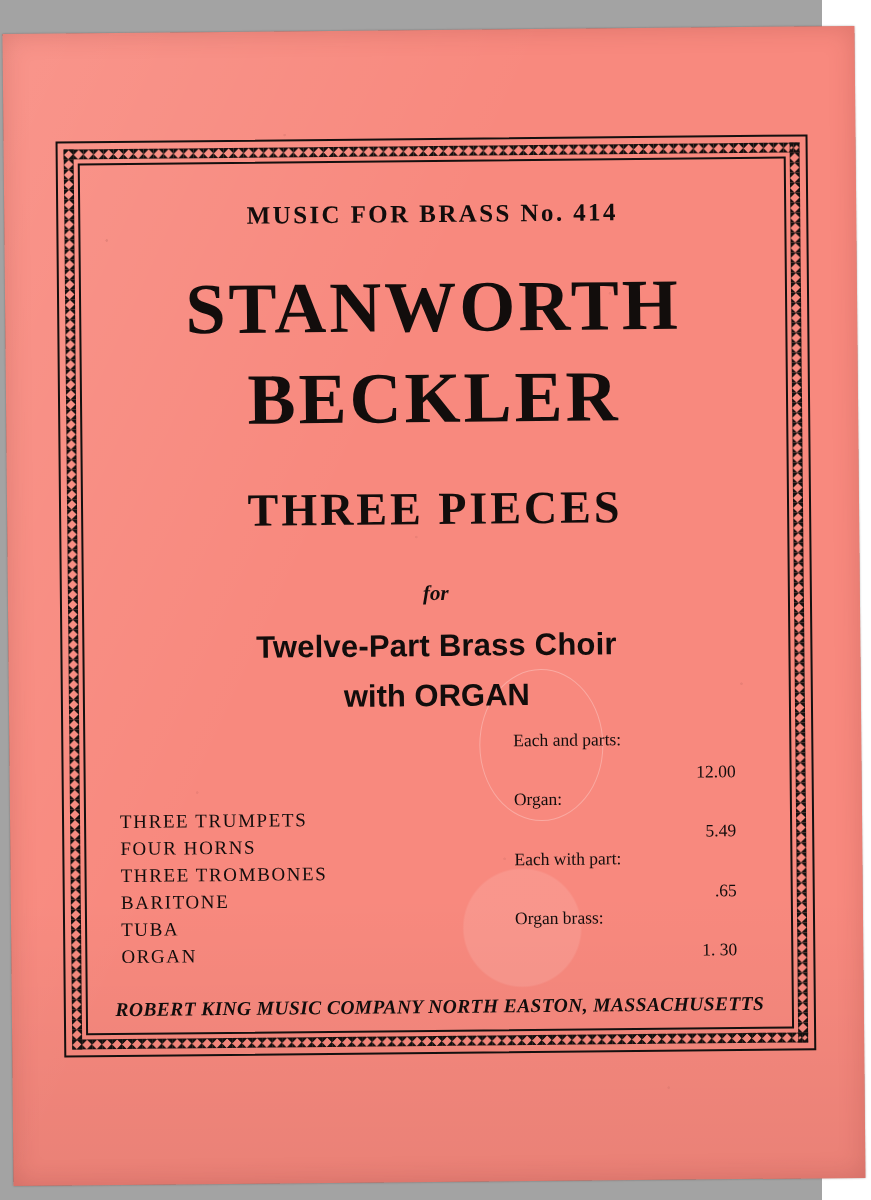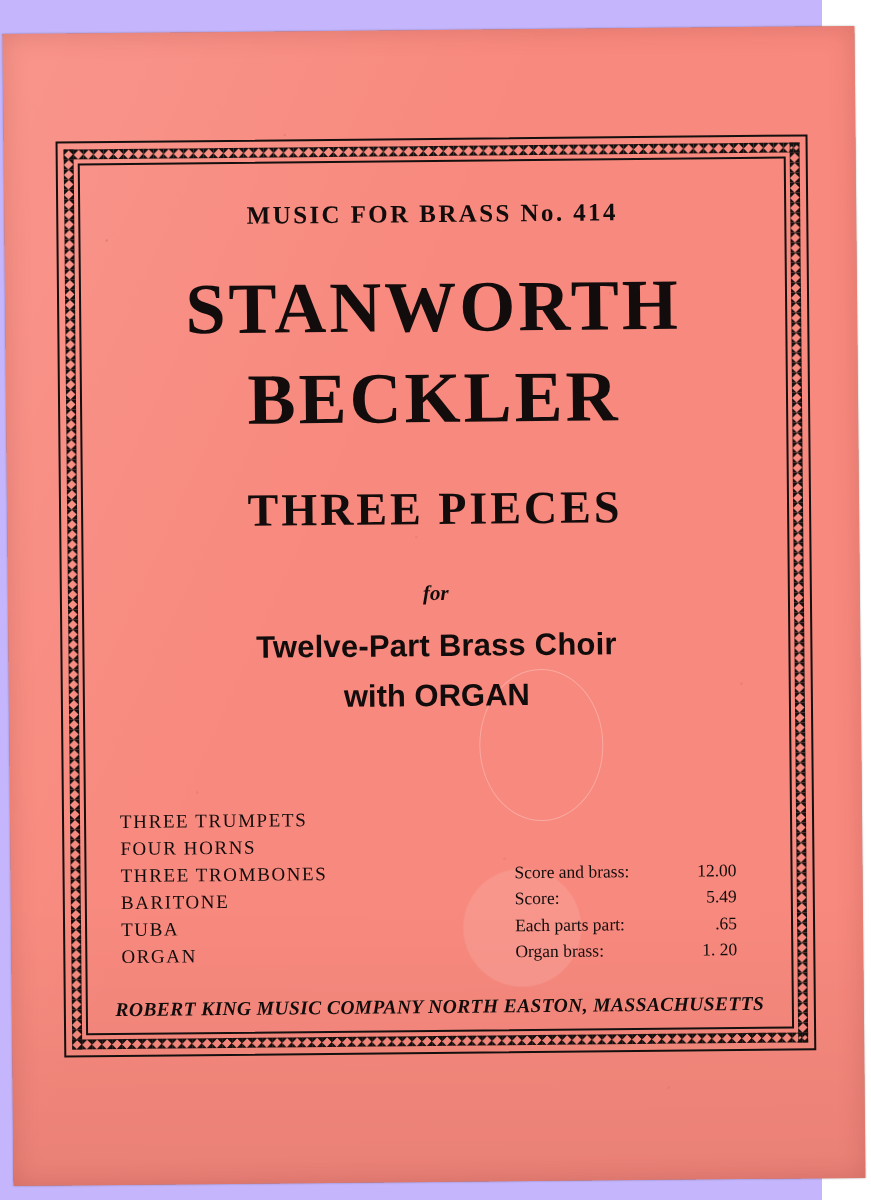--- a/index.html
+++ b/index.html
@@ -12,21 +12,21 @@
     height: 1200px;
     overflow: hidden;
     font-family: "Liberation Serif", serif;
   }
 
   
   #scan {
     position: relative;
     width: 822px;
     height: 1200px;
-    background: #c4b5fd;
+    background: #a3a3a3;
   }
 
   
   #cover {
     position: absolute;
     left: 8px;
     top: 30px;
     width: 852px;
     height: 1152px;
     background: #f8897e;
@@ -185,21 +185,21 @@
     font-size: 17.5px;
     line-height: 1.52;
     margin-right: 46px;
     margin-bottom: 2px;
   }
   .price-row {
     display: flex;
     justify-content: space-between;
     width: 222px;
   }
-  .price-row .amount { text-align: right; }
+  .price-row .amount { text-align: right; margin-top: 33px; }
 
   #publisher {
     position: absolute;
     left: 0;
     right: 0;
     bottom: 14px;
     text-align: center;
     font-family: "Liberation Serif", serif;
     font-style: italic;
     font-weight: 700;
@@ -267,34 +267,34 @@
           <div>THREE TRUMPETS</div>
           <div>FOUR HORNS</div>
           <div>THREE TROMBONES</div>
           <div>BARITONE</div>
           <div>TUBA</div>
           <div>ORGAN</div>
         </div>
 
         <div id="price-list">
           <div class="price-row">
-            <span class="label">Score and brass:</span>
+            <span class="label">Each and parts:</span>
             <span class="amount">12.00</span>
           </div>
           <div class="price-row">
-            <span class="label">Score:</span>
+            <span class="label">Organ:</span>
             <span class="amount">5.49</span>
           </div>
           <div class="price-row">
-            <span class="label">Each parts part:</span>
+            <span class="label">Each with part:</span>
             <span class="amount">.65</span>
           </div>
           <div class="price-row">
             <span class="label">Organ brass:</span>
-            <span class="amount">1. 20</span>
+            <span class="amount">1. 30</span>
           </div>
         </div>
 
       </div>
 
       <div id="publisher">ROBERT KING MUSIC COMPANY   NORTH EASTON, MASSACHUSETTS</div>
 
     </div>
 
     <div id="edge-shadow"></div>

